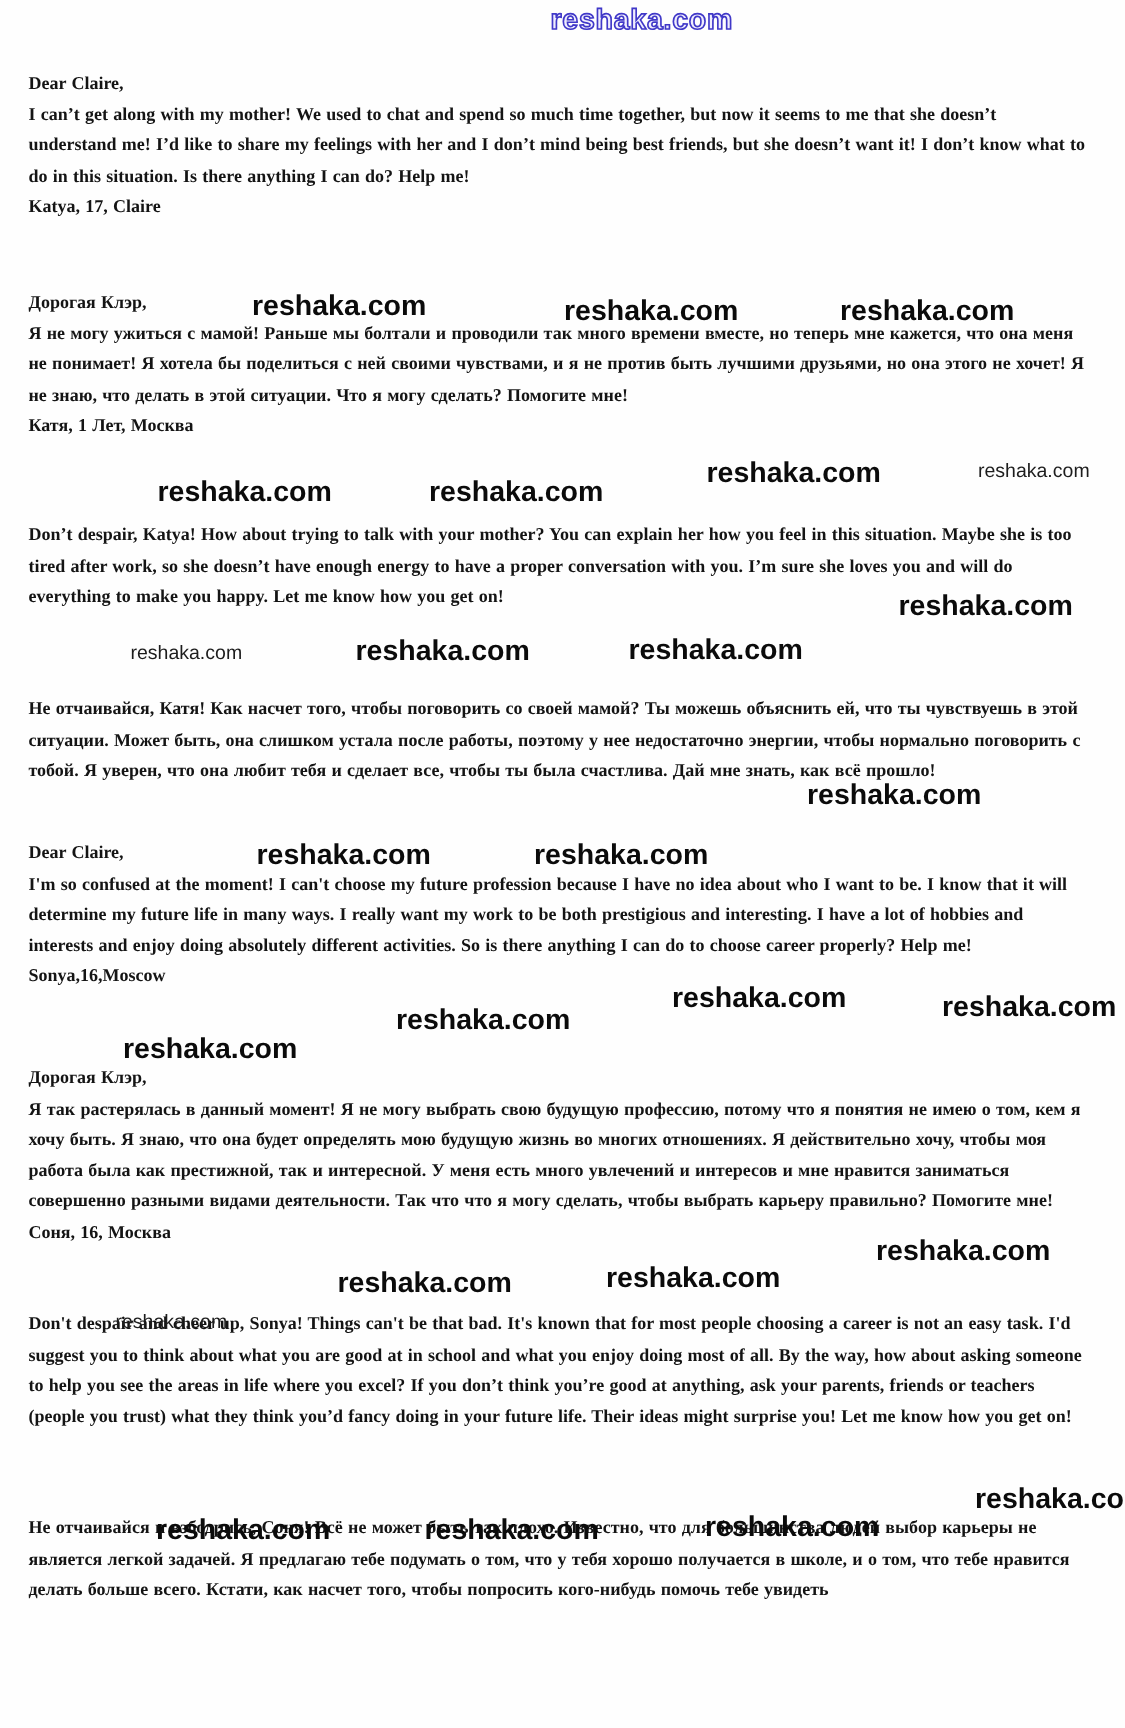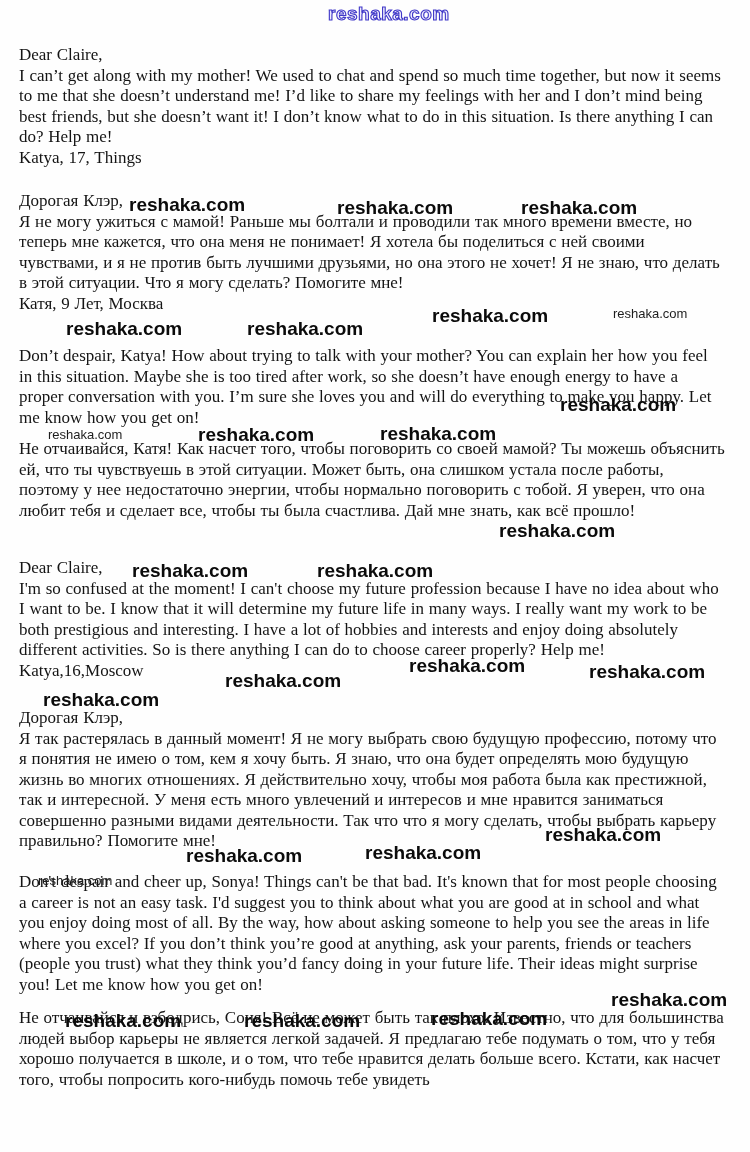--- a/index.html
+++ b/index.html
@@ -8,34 +8,36 @@
     background:#fefefe;
     position:relative;
     overflow:hidden;
     font-family:"Liberation Serif", serif;
     color:#141414;
   }
   .para {
     position:absolute;
     left:19px;
     width:706px;
-    font-size:17px;
+    font-size:12px;
     line-height:20.5px;
     letter-spacing:0px;
     word-spacing:0.5px;
+    font-weight:bold;
   }
   .wm {
     position:absolute;
     font-family:"Liberation Sans", sans-serif;
     font-weight:700;
     font-size:19px;
     color:#0b0b0b;
     white-space:nowrap;
     pointer-events:none;
     z-index:3;
+    margin-left:39px;
   }
   .wm-sm {
     font-size:13px;
     font-weight:400;
     color:#1d1d1d;
   }
   .wm-header {
     font-size:19px;
     letter-spacing:0.5px;
     color:#efedfd;
@@ -71,46 +73,47 @@
 <span class="wm" style="left:365px;top:842px">reshaka.com</span>
 <span class="wm wm-sm" style="left:38px;top:873px">reshaka.com</span>
 <span class="wm" style="left:611px;top:989px">reshaka.com</span>
 <span class="wm" style="left:65px;top:1010px">reshaka.com</span>
 <span class="wm" style="left:244px;top:1010px">reshaka.com</span>
 <span class="wm" style="left:431px;top:1008px">reshaka.com</span>
 
 <section class="para" style="top:45px">
   <div>Dear Claire,</div>
   <div>I can’t get along with my mother! We used to chat and spend so much time together, but now it seems to me that she doesn’t understand me! I’d like to share my feelings with her and I don’t mind being best friends, but she doesn’t want it! I don’t know what to do in this situation. Is there anything I can do? Help me!</div>
-  <div>Katya, 17, Things</div>
+  <div>Katya, 17, Claire</div>
 </section>
 
 <section class="para" style="top:191px">
   <div>Дорогая Клэр,</div>
   <div>Я не могу ужиться с мамой! Раньше мы болтали и проводили так много времени вместе, но теперь мне кажется, что она меня не понимает! Я хотела бы поделиться с ней своими чувствами, и я не против быть лучшими друзьями, но она этого не хочет! Я не знаю, что делать в этой ситуации. Что я могу сделать? Помогите мне!</div>
-  <div>Катя, 9 Лет, Москва</div>
+  <div>Катя, 1 Лет, Москва</div>
 </section>
 
 <section class="para" style="top:346px">
   <div>Don’t despair, Katya! How about trying to talk with your mother? You can explain her how you feel in this situation. Maybe she is too tired after work, so she doesn’t have enough energy to have a proper conversation with you. I’m sure she loves you and will do everything to make you happy. Let me know how you get on!</div>
 </section>
 
-<section class="para" style="top:439px">
+<section class="para" style="top:462px">
   <div>Не отчаивайся, Катя! Как насчет того, чтобы поговорить со своей мамой? Ты можешь объяснить ей, что ты чувствуешь в этой ситуации. Может быть, она слишком устала после работы, поэтому у нее недостаточно энергии, чтобы нормально поговорить с тобой. Я уверен, что она любит тебя и сделает все, чтобы ты была счастлива. Дай мне знать, как всё прошло!</div>
 </section>
 
 <section class="para" style="top:558px">
   <div>Dear Claire,</div>
   <div>I'm so confused at the moment! I can't choose my future profession because I have no idea about who I want to be. I know that it will determine my future life in many ways. I really want my work to be both prestigious and interesting. I have a lot of hobbies and interests and enjoy doing absolutely different activities. So is there anything I can do to choose career properly? Help me!</div>
-  <div>Katya,16,Moscow</div>
+  <div>Sonya,16,Moscow</div>
 </section>
 
 <section class="para" style="top:708px">
   <div>Дорогая Клэр,</div>
   <div>Я так растерялась в данный момент! Я не могу выбрать свою будущую профессию, потому что я понятия не имею о том, кем я хочу быть. Я знаю, что она будет определять мою будущую жизнь во многих отношениях. Я действительно хочу, чтобы моя работа была как престижной, так и интересной. У меня есть много увлечений и интересов и мне нравится заниматься совершенно разными видами деятельности. Так что что я могу сделать, чтобы выбрать карьеру правильно? Помогите мне!</div>
+  <div>Соня, 16, Москва</div>
 </section>
 
 <section class="para" style="top:872px">
   <div>Don't despair and cheer up, Sonya! Things can't be that bad. It's known that for most people choosing a career is not an easy task. I'd suggest you to think about what you are good at in school and what you enjoy doing most of all. By the way, how about asking someone to help you see the areas in life where you excel? If you don’t think you’re good at anything, ask your parents, friends or teachers (people you trust) what they think you’d fancy doing in your future life. Their ideas might surprise you! Let me know how you get on!</div>
 </section>
 
 <section class="para" style="top:1008px">
   <div>Не отчаивайся и взбодрись, Соня! Всё не может быть так плохо. Известно, что для большинства людей выбор карьеры не является легкой задачей. Я предлагаю тебе подумать о том, что у тебя хорошо получается в школе, и о том, что тебе нравится делать больше всего. Кстати, как насчет того, чтобы попросить кого-нибудь помочь тебе увидеть</div>
 </section>
 

